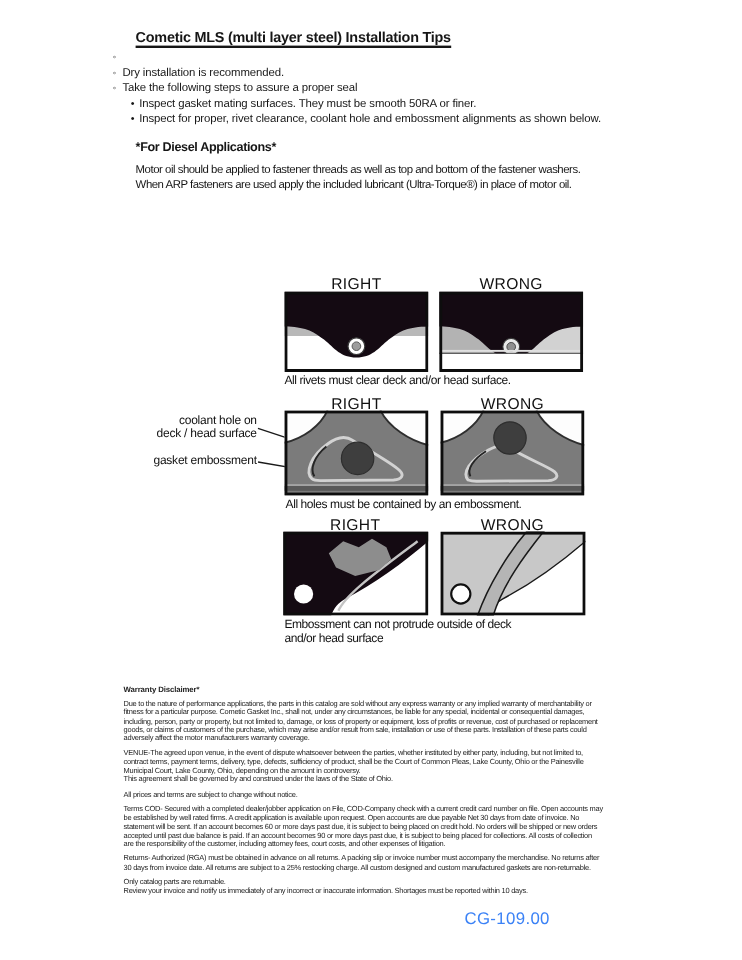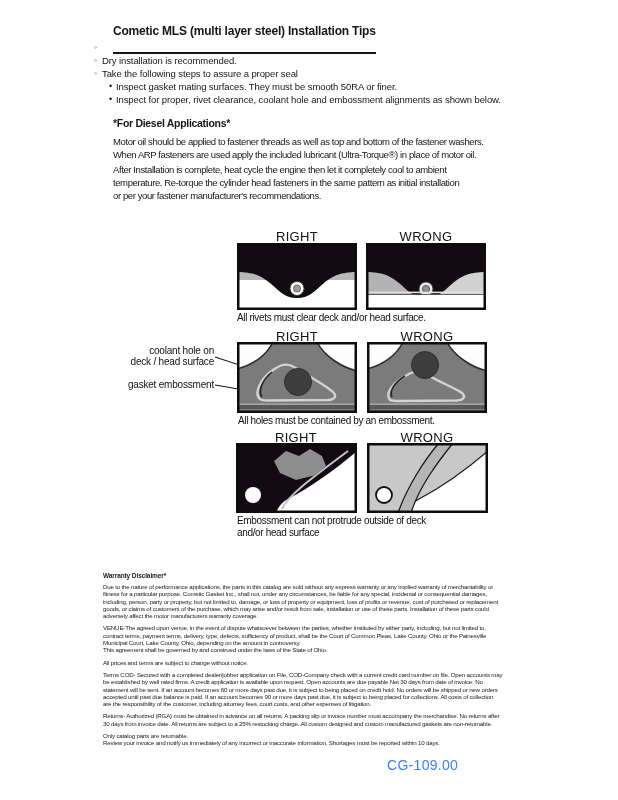--- a/index.html
+++ b/index.html
@@ -1,20 +1,20 @@
 <!DOCTYPE html>
 <html><head>
 <meta charset="utf-8">
 <style>
   html,body{margin:0;padding:0;background:#ffffff;}
   .page{position:relative;width:618px;height:800px;background:#fff;overflow:hidden;
         font-family:"Liberation Sans", sans-serif;color:#161616;}
 
   .title{position:absolute;left:113px;top:24px;font-size:12px;font-weight:bold;
-         letter-spacing:-0.2px;border-bottom:2px solid #161616;padding-bottom:14px;}
+         letter-spacing:-0.2px;border-bottom:2px solid #161616;padding-bottom:0;}
 
   .bullets{position:absolute;left:94px;top:41px;font-size:9.5px;letter-spacing:-0.1px;}
   .b{display:flex;height:13px;line-height:13px;}
   .b .bm{width:8px;font-size:8px;color:#333;}
   .b.sub{padding-left:15px;}
   .b .bm2{width:7px;font-size:9px;}
 
   .dheading{position:absolute;left:113px;top:117px;font-size:10.5px;font-weight:bold;letter-spacing:-0.3px;}
   .para{position:absolute;left:113px;width:420px;font-size:9.5px;letter-spacing:-0.4px;
         line-height:13.2px;white-space:pre-line;}
@@ -62,23 +62,20 @@
       </div>
     <div class="b sub">
         <span class="bm2">•</span>
         <span>Inspect for proper, rivet clearance, coolant hole and embossment alignments as shown below.</span>
       </div>
   </div>
 
   <div class="dheading">*For Diesel Applications*</div>
   <div class="para p1">Motor oil should be applied to fastener threads as well as top and bottom of the fastener washers.
 When ARP fasteners are used apply the included lubricant (Ultra-Torque®) in place of motor oil.</div>
-  <div class="para p2">After Installation is complete, heat cycle the engine then let it completely cool to ambient
-temperature. Re-torque the cylinder head fasteners in the same pattern as initial installation
-or per your fastener manufacturer's recommendations.</div>
 
   <div class="dg-label" style="left:237px;top:229px;">RIGHT</div>
   <div class="dg-label" style="left:366px;top:229px;">WRONG</div>
 
   <svg class="panel" style="left:237px;top:243px;" width="120" height="67" viewBox="0 0 120 67">
     <rect x="0" y="0" width="120" height="67" fill="#ffffff"></rect>
     <rect x="0" y="29" width="120" height="8" fill="#b8b8b8"></rect>
     <path d="M0,0 H120 V29 C103,29.5 97,32 87,40 C78,47.5 73,55 60,55 C47,55 42,47.5 33,40 C23,32 17,29.5 0,29 Z" fill="#140a12"></path>
     <g>
       <circle cx="60" cy="45.5" r="7" fill="#ffffff" stroke="#3a3a3a" stroke-width="1"></circle>

